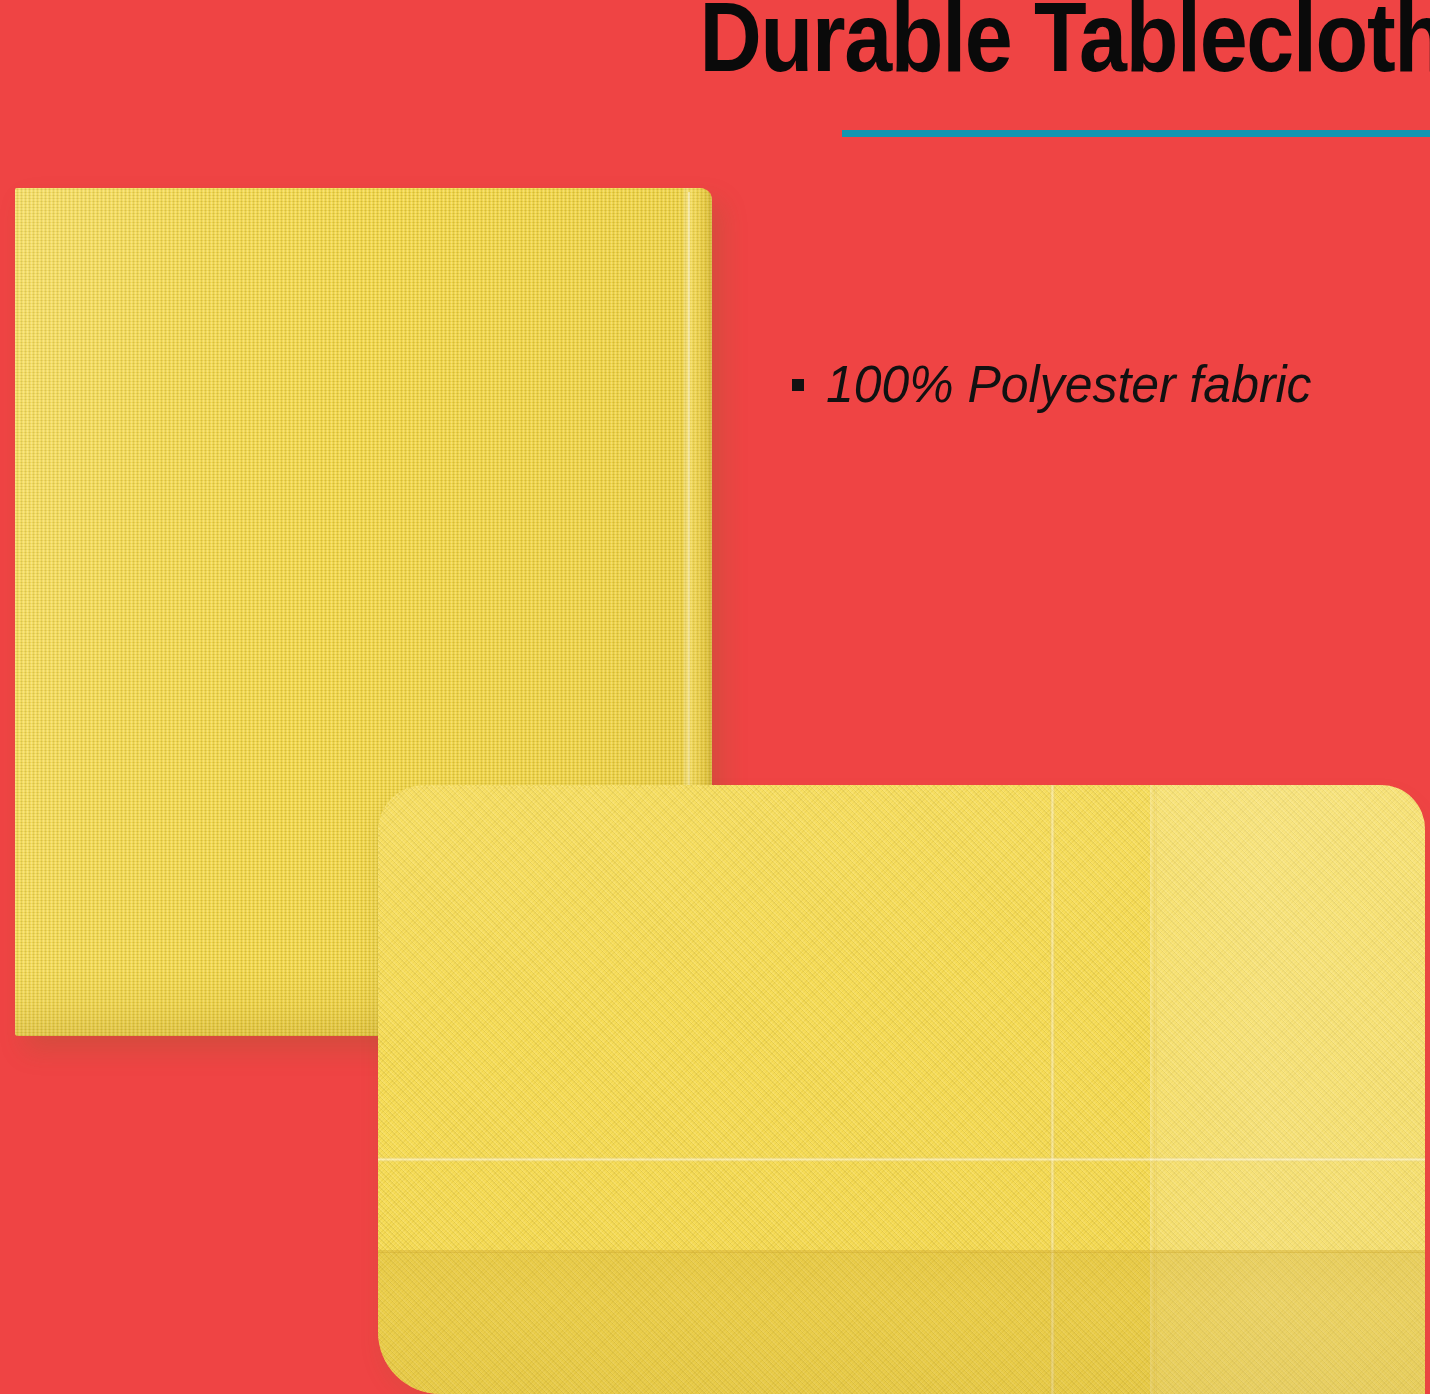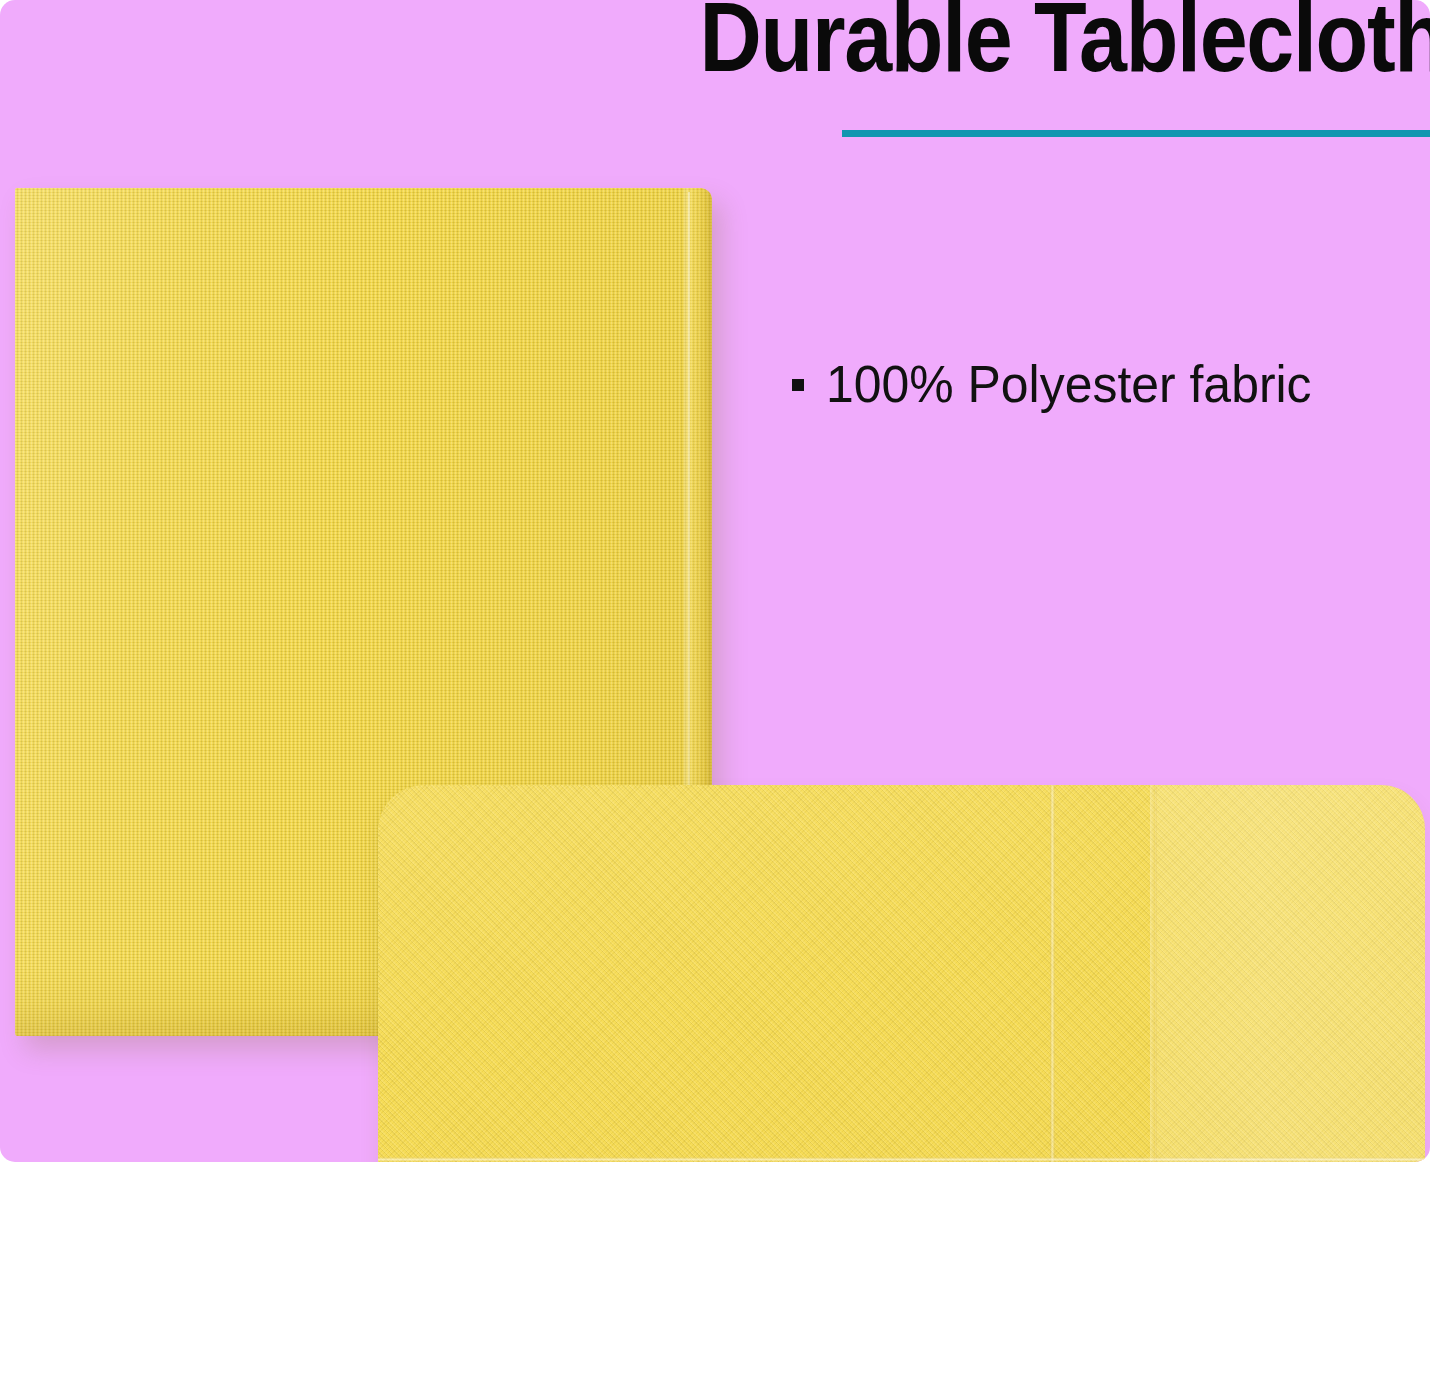--- a/index.html
+++ b/index.html
@@ -8,24 +8,23 @@
     padding: 0;
     background: #ffffff;
   }
   body {
     font-family: "Liberation Sans", sans-serif;
   }
 
   #page {
     position: relative;
     width: 1430px;
-    height: 1162px;
-    background: #f0abfc;
+    height: 1394px;
+    background: #ef4444;
     overflow: hidden;
-    border-radius: 15px;
   }
 
   
   .title {
     position: absolute;
     left: 600px;
     top: -12px;
     width: 830px;
     text-align: right;
     font-family: "Liberation Sans", sans-serif;
@@ -50,20 +49,21 @@
 
   .bullets {
     position: absolute;
     left: 790px;
     top: 352px;
     width: 620px;
   }
   .bullet-row {
     position: relative;
     height: 116px;
+    font-style: italic;
   }
   .bullet-marker {
     position: absolute;
     left: 2px;
     top: 27px;
     width: 12px;
     height: 12px;
     background: #111111;
   }
   .bullet-text {

